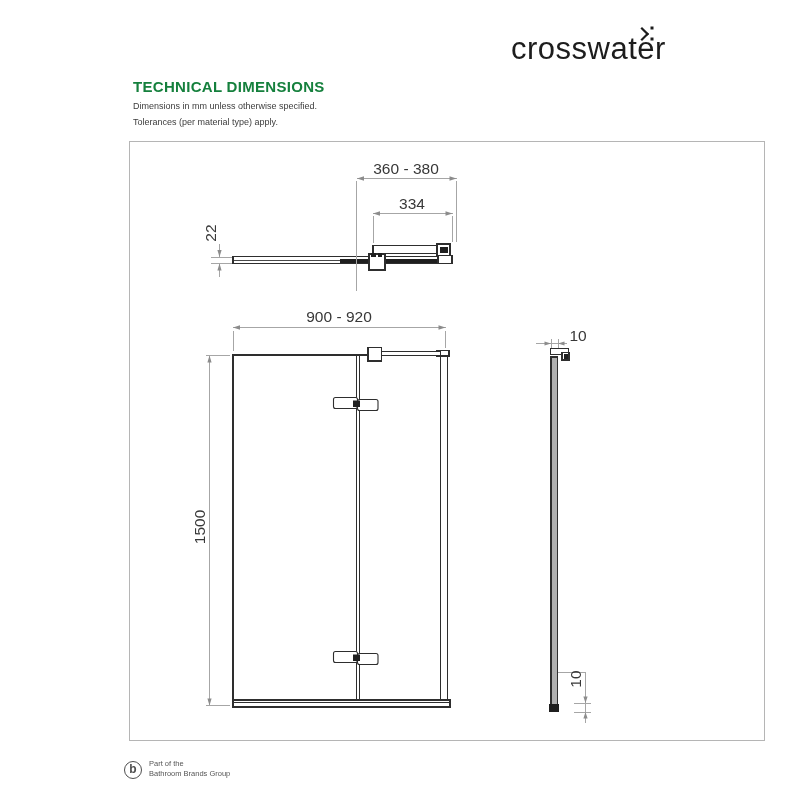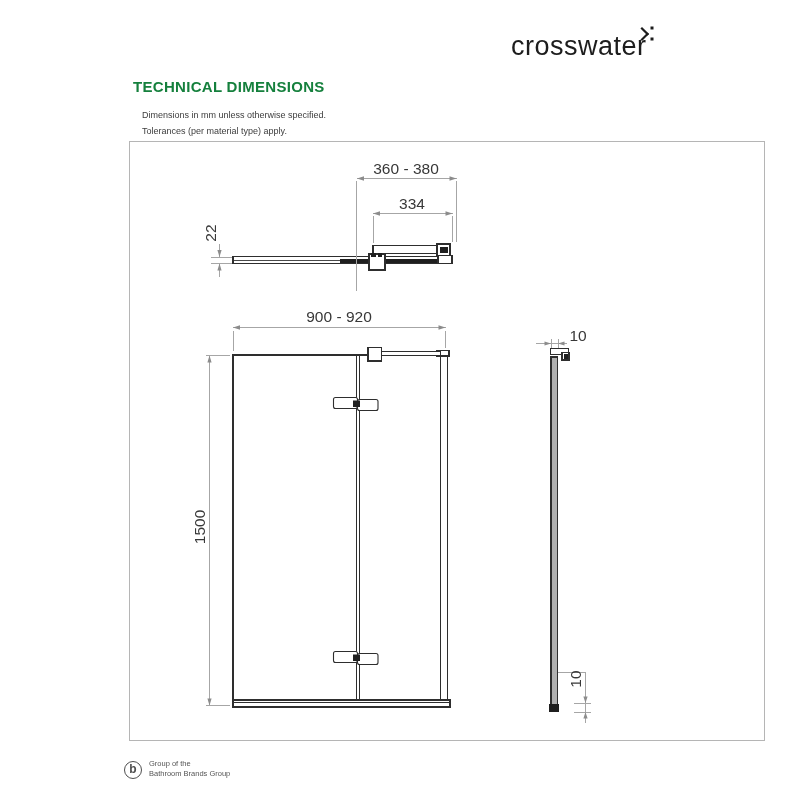--- a/index.html
+++ b/index.html
@@ -1,24 +1,24 @@
 <!DOCTYPE html>
 <html><head>
 <meta charset="utf-8">
 <style>
   html,body{margin:0;padding:0;background:#ffffff;}
   body{width:785px;height:785px;position:relative;font-family:"Liberation Sans",sans-serif;-webkit-font-smoothing:antialiased;}
   .page{position:absolute;inset:0;background:#fff;overflow:hidden;}
 
   
   .brand{position:absolute;left:511px;top:31px;color:#1d1d1d;}
-  .brand-word{font-size:27px;font-weight:500;letter-spacing:0.5px;color:#1d1d1d;}
+  .brand-word{font-size:31px;font-weight:500;letter-spacing:0.5px;color:#1d1d1d;}
   .brand-mark{position:absolute;left:128px;top:-6px;}
   .title{position:absolute;left:133px;top:78px;font-size:15px;font-weight:700;letter-spacing:0.3px;color:#15803d;margin:0;}
-  .note{position:absolute;left:133px;font-size:9px;color:#3d3d3d;margin:9px;}
+  .note{position:absolute;left:133px;font-size:9px;color:#3d3d3d;margin:0;}
   .note1{top:101px;}
   .note2{top:117px;}
 
   
   .frame{position:absolute;left:129px;top:141px;width:634px;height:598px;border:1px solid #b5b5b5;}
   .drawing-svg{position:absolute;left:0;top:0;}
 
   
   .ol{stroke:#2e2e2e;stroke-width:1.1;fill:#ffffff;}
   .dk{fill:#1f1f1f;stroke:none;}
@@ -154,18 +154,18 @@
       <text class="dimtxt" x="339" y="322" text-anchor="middle">900 - 920</text>
       <text class="dimtxt" transform="translate(205,527) rotate(-90)" text-anchor="middle">1500</text>
       <text class="dimtxt" x="578" y="341" text-anchor="middle">10</text>
       <text class="dimtxt" transform="translate(581,679) rotate(-90)" text-anchor="middle">10</text>
     </g>
   </svg>
 
   <div class="footer">
     <div class="bbg-circle">b</div>
     <div class="bbg-text">
-      <div>Group of the</div>
+      <div>Part of the</div>
       <div>Bathroom Brands Group</div>
     </div>
   </div>
 
 </div>
 
 </body></html>

